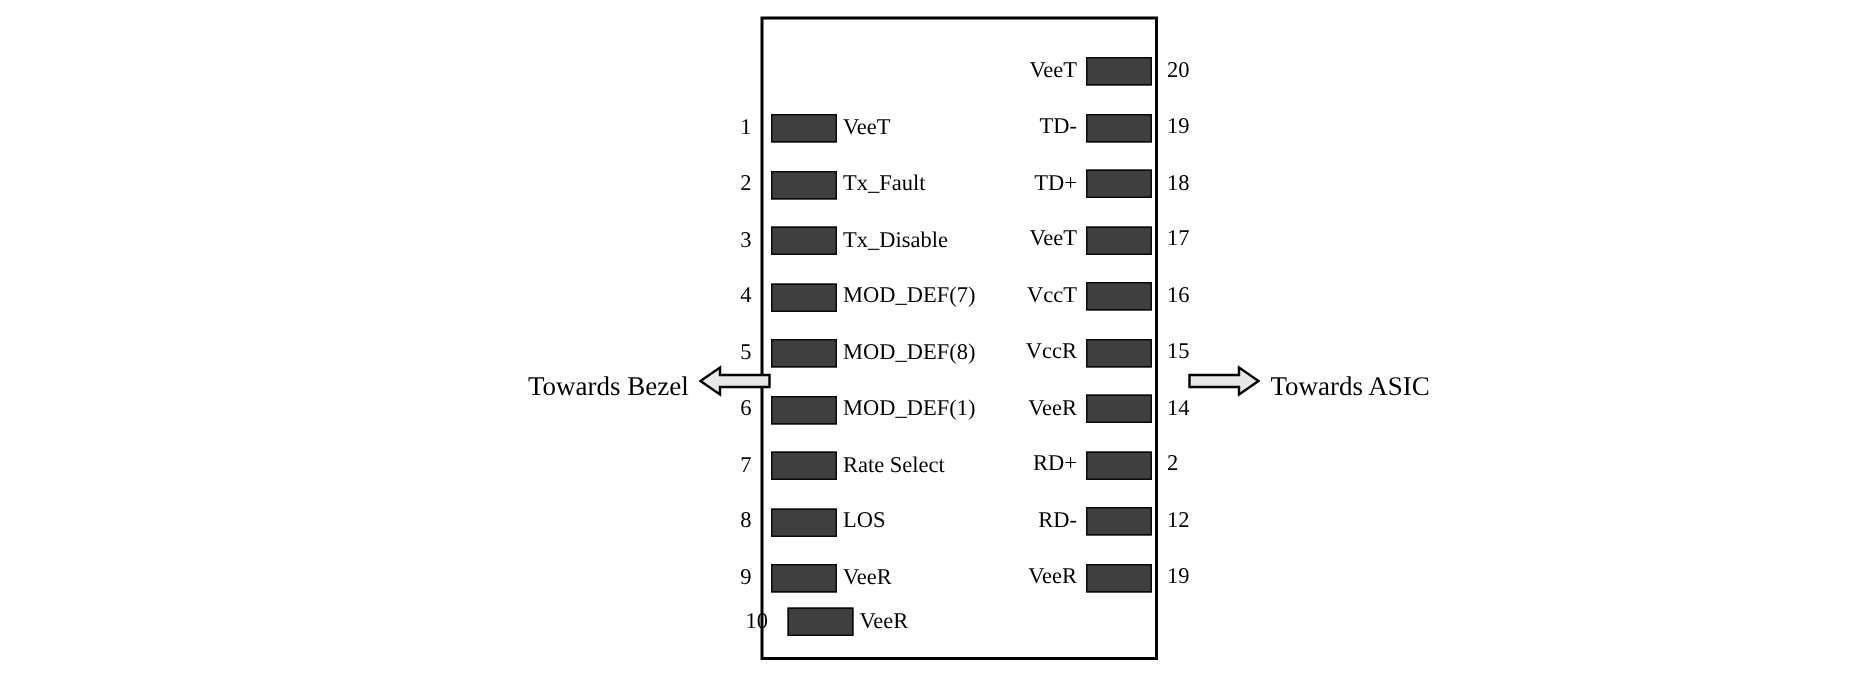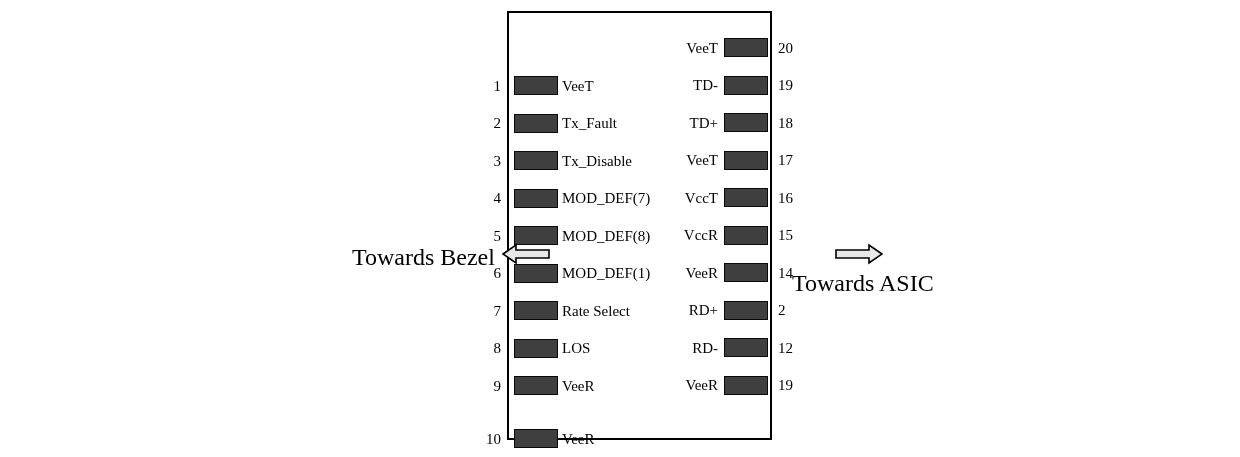--- a/index.html
+++ b/index.html
@@ -80,26 +80,26 @@
   .pin-row.right .pin-label { left: 0; width: 78px; text-align: right; }
 
   .pin-row.left  .pin-pad { left: 31px; top: 0; }
   .pin-row.right .pin-pad { left: 84px; top: 0; }
 
   
   .annotation {
     position: absolute;
     display: flex;
     align-items: center;
-    font-size: 24px;
+    font-size: 18px;
     white-space: nowrap;
     text-align: center;
   }
   #annotation-bezel { left: 352px; top: 243px; }
-  #annotation-asic  { left: 792px; top: 243px; flex-direction: column; }
+  #annotation-asic  { left: 792px; top: 243px; }
 
   .annotation-text { line-height: 1; }
   .arrow-glyph { display: block; }
   #annotation-bezel .arrow-glyph { margin-left: 7px; }
   #annotation-asic  .arrow-glyph { margin-right: 7px; }
 </style>
 </head>
 <body>
 
 <div id="canvas">
@@ -145,21 +145,21 @@
       <div class="pin-row left" style="top: 338.5px;">
         <span class="pin-num">8</span>
         <div class="pin-pad"></div>
         <span class="pin-label">LOS</span>
       </div>
       <div class="pin-row left" style="top: 376px;">
         <span class="pin-num">9</span>
         <div class="pin-pad"></div>
         <span class="pin-label">VeeR</span>
       </div>
-      <div class="pin-row left" style="top: 429px;">
+      <div class="pin-row left" style="top: 405px; margin-left: 11px;">
         <span class="pin-num">10</span>
         <div class="pin-pad"></div>
         <span class="pin-label">VeeR</span>
       </div>
     </div>
 
   <div id="right-column">
       <div class="pin-row right" style="top: 38px;">
         <span class="pin-num">20</span>
         <div class="pin-pad"></div>

